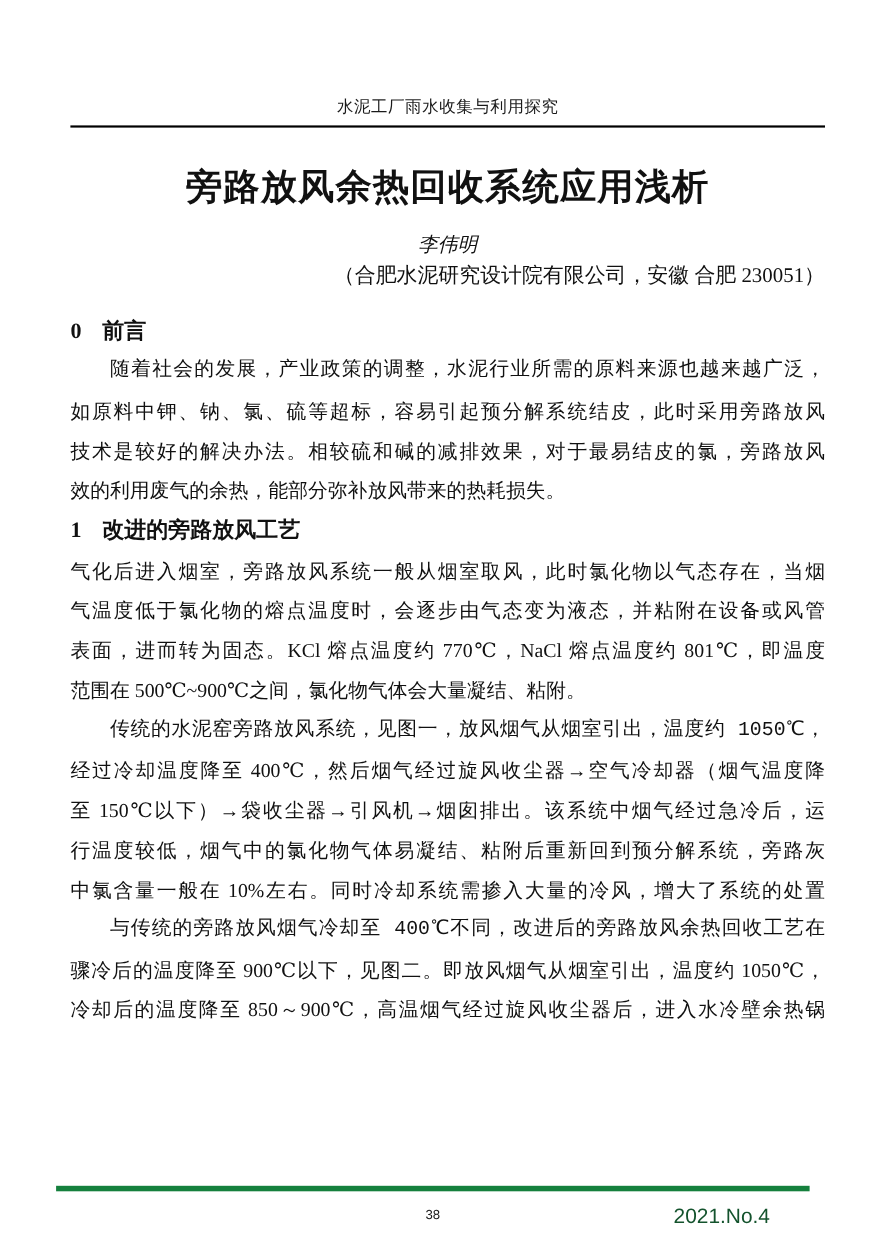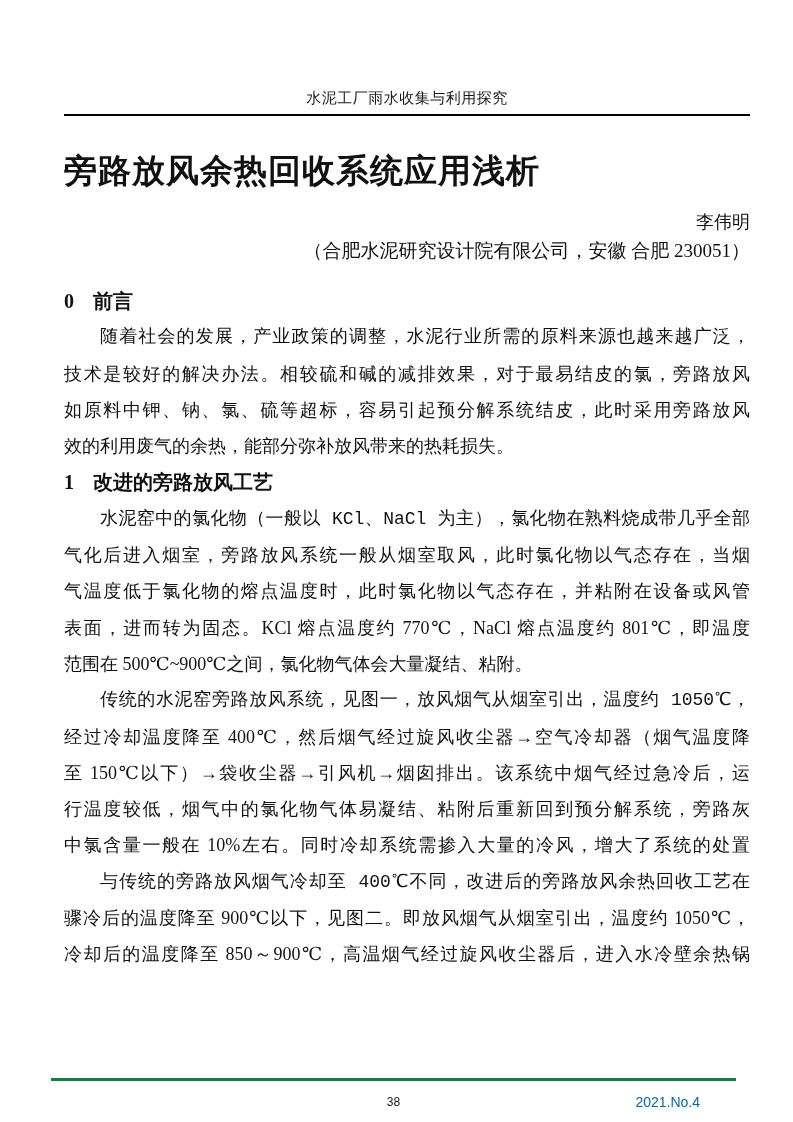--- a/index.html
+++ b/index.html
@@ -30,28 +30,29 @@
   .header-rule {
     margin-top: 6px;
     border-top: 2px solid #000000;
     height: 0;
   }
   .title {
     margin: 33px 0 0 0;
     font-size: 33px;
     line-height: 44px;
     font-weight: bold;
-    text-align: left;
+    text-align: center;
     letter-spacing: 1px;
   }
   .author {
     margin-top: 16px;
     font-size: 18px;
     line-height: 26px;
-    text-align: right;
+    text-align: center;
+    font-style: italic;
   }
   .affiliation {
     margin-top: 2px;
     font-size: 19px;
     line-height: 28px;
     text-align: right;
   }
   .body-text {
     margin-top: 18px;
   }
@@ -78,39 +79,39 @@
     font-family: Liberation Mono, monospace;
   }
   .bline.lastline {
     text-align-last: left;
   }
   .page-footer {
     position: absolute;
     left: 51px;
     right: 57px;
     top: 1061px;
-    border-top: 3px solid #15803d;
+    border-top: 5px solid #15803d;
   }
   .footer-pagenum {
     position: absolute;
     left: 0;
     right: 0;
     top: 14px;
     text-align: center;
     font-size: 12px;
     font-family: "Liberation Sans", "DejaVu Sans", sans-serif;
     color: #1a1a1a;
   }
   .footer-issue {
     position: absolute;
     right: 36px;
     top: 13px;
-    font-size: 14px;
+    font-size: 19px;
     font-family: "Liberation Sans", "DejaVu Sans", sans-serif;
-    color: #0369a1;
+    color: #14532d;
   }
 </style>
 </head>
 <body>
 
 <div class="page">
 
   <div class="running-header">
     <span>水泥工厂雨水收集与利用探究</span>
   </div>
@@ -120,31 +121,30 @@
   <div class="author">李伟明</div>
   <div class="affiliation">（合肥水泥研究设计院有限公司，安徽 合肥 230051）</div>
 
   <div class="body-text">
 
     <div class="sec-heading">
       <span class="sec-num">0</span><span class="sec-title">前言</span>
     </div>
 
     <div class="bline first">随着社会的发展，产业政策的调整，水泥行业所需的原料来源也越来越广泛，</div>
+    <div class="bline">如原料中钾、钠、氯、硫等超标，容易引起预分解系统结皮，此时采用旁路放风</div>
     <div class="bline">技术是较好的解决办法。相较硫和碱的减排效果，对于最易结皮的氯，旁路放风</div>
-    <div class="bline">如原料中钾、钠、氯、硫等超标，容易引起预分解系统结皮，此时采用旁路放风</div>
     <div class="bline lastline">效的利用废气的余热，能部分弥补放风带来的热耗损失。</div>
 
     <div class="sec-heading">
       <span class="sec-num">1</span><span class="sec-title">改进的旁路放风工艺</span>
     </div>
 
-    <div class="bline first">水泥窑中的氯化物（一般以 KCl、NaCl 为主），氯化物在熟料烧成带几乎全部</div>
     <div class="bline">气化后进入烟室，旁路放风系统一般从烟室取风，此时氯化物以气态存在，当烟</div>
-    <div class="bline">气温度低于氯化物的熔点温度时，此时氯化物以气态存在，并粘附在设备或风管</div>
+    <div class="bline">气温度低于氯化物的熔点温度时，会逐步由气态变为液态，并粘附在设备或风管</div>
     <div class="bline">表面，进而转为固态。KCl 熔点温度约 770℃，NaCl 熔点温度约 801℃，即温度</div>
     <div class="bline lastline">范围在 500℃~900℃之间，氯化物气体会大量凝结、粘附。</div>
 
     <div class="bline first">传统的水泥窑旁路放风系统，见图一，放风烟气从烟室引出，温度约 1050℃，</div>
     <div class="bline">经过冷却温度降至 400℃，然后烟气经过旋风收尘器→空气冷却器（烟气温度降</div>
     <div class="bline">至 150℃以下）→袋收尘器→引风机→烟囱排出。该系统中烟气经过急冷后，运</div>
     <div class="bline">行温度较低，烟气中的氯化物气体易凝结、粘附后重新回到预分解系统，旁路灰</div>
     <div class="bline">中氯含量一般在 10%左右。同时冷却系统需掺入大量的冷风，增大了系统的处置</div>
 
     <div class="bline first">与传统的旁路放风烟气冷却至 400℃不同，改进后的旁路放风余热回收工艺在</div>

